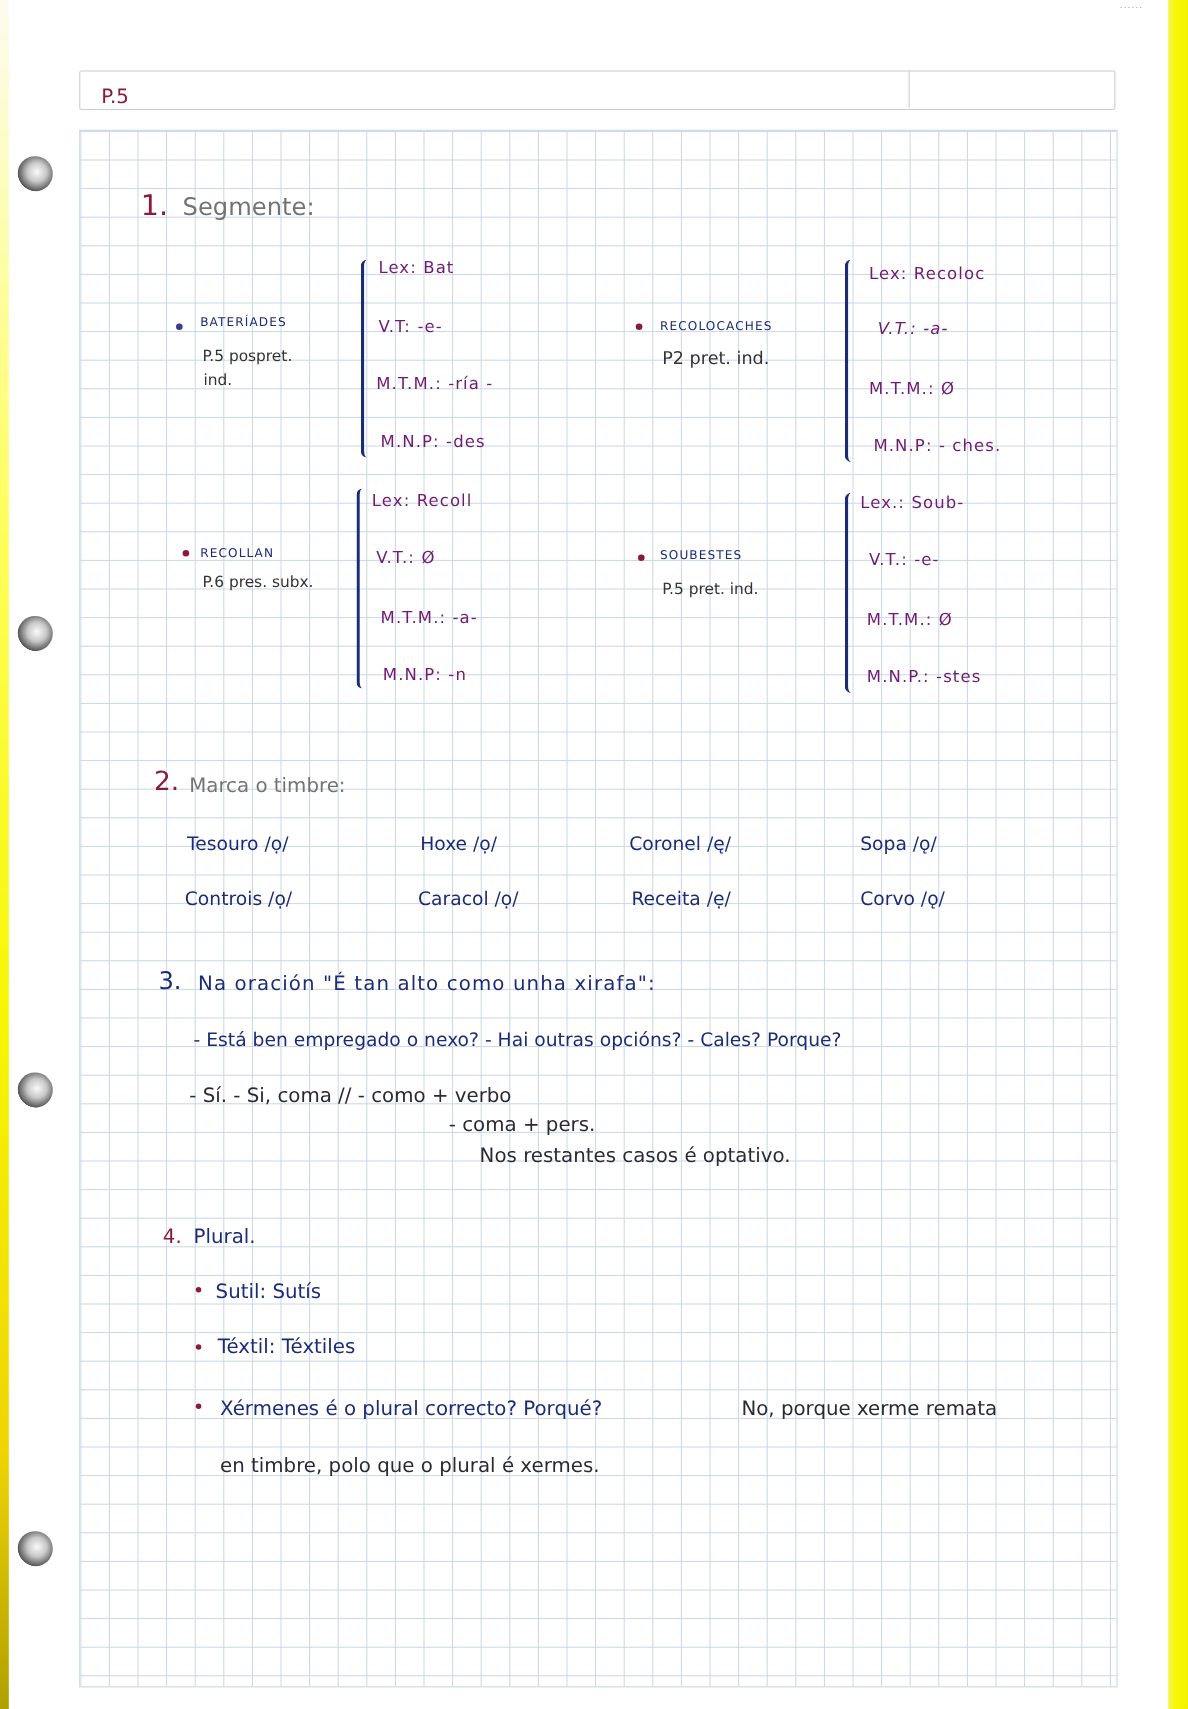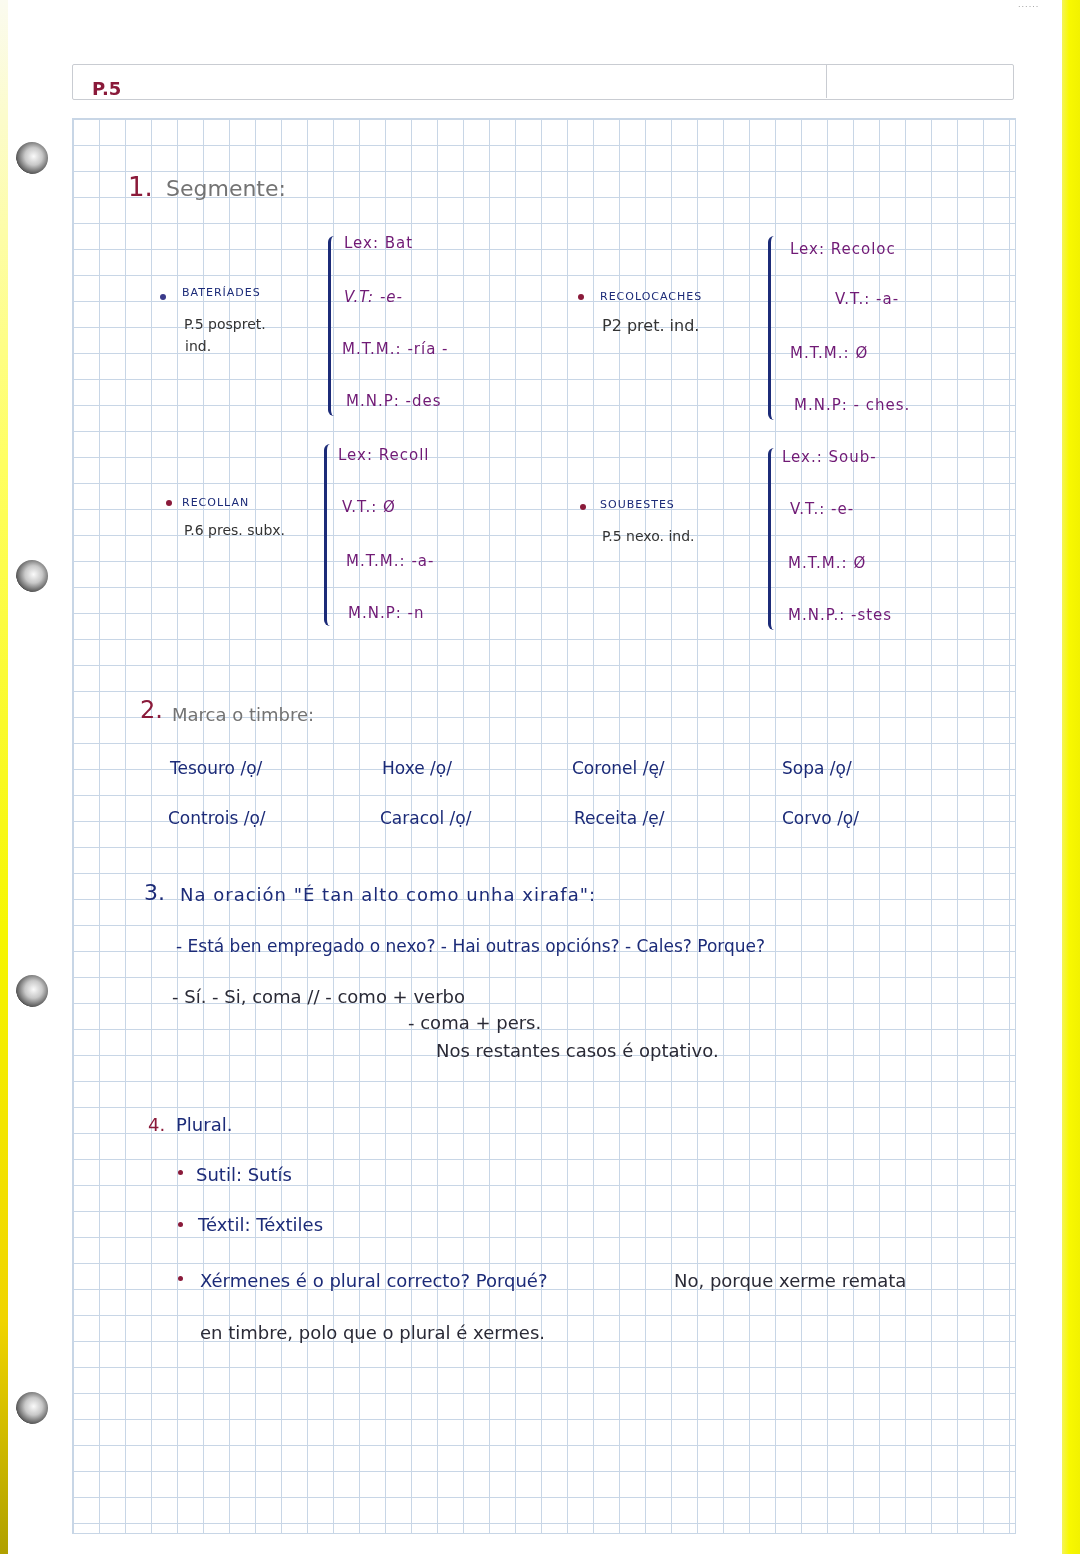--- a/index.html
+++ b/index.html
@@ -22,21 +22,21 @@
   }
   .header-box {
     position: absolute; left: 72px; top: 64px; width: 940px; height: 34px;
     border: 1px solid #c9ccd2; border-radius: 2px;
   }
   .header-divider {
     position: absolute; left: 826px; top: 64px; width: 1px; height: 34px; background: #c9ccd2;
   }
   .page-num {
     position: absolute; left: 92px; top: 78px; font-size: 18px; color: #8a1a3a;
-    font-family: "DejaVu Sans", sans-serif; font-weight: bold;
+    font-family: "DejaVu Sans", sans-serif; font-weight: normal;
   }
   .grid {
     position: absolute; left: 72px; top: 118px; width: 942px; height: 1414px;
     background-image:
       linear-gradient(to right, #c8d6e6 1px, transparent 1px),
       linear-gradient(to bottom, #c8d6e6 1px, transparent 1px);
     background-size: 26px 26px;
     border: 1px solid #c8d6e6;
   }
   .hole {
@@ -81,45 +81,45 @@
 
 <div class="t q-num" style="left:128px; top:172px;">1.</div>
 <div class="t heading" style="left:166px; top:176px;">Segmente:</div>
 
 <div class="bullet blue-b" style="left:160px; top:294px;"></div>
 <div class="t word" style="left:182px; top:286px;">BATERÍADES</div>
 <div class="t desc" style="left:184px; top:316px;">P.5 pospret.</div>
 <div class="t desc" style="left:185px; top:338px;">ind.</div>
 <div class="brace" style="left:328px; top:236px; height:180px;"></div>
 <div class="t seg" style="left:344px; top:234px;">Lex: Bat</div>
-<div class="t seg" style="left:344px; top:288px;font-style:italic;">V.T: -e-</div>
+<div class="t seg" style="left:344px; top:288px;">V.T: -e-</div>
 <div class="t seg" style="left:342px; top:340px;">M.T.M.: -ría -</div>
 <div class="t seg" style="left:346px; top:392px;">M.N.P: -des</div>
 
 <div class="bullet" style="left:578px; top:294px;"></div>
 <div class="t word" style="left:600px; top:290px;">RECOLOCACHES</div>
 <div class="t desc" style="left:602px; top:316px; font-size:16px;">P2 pret. ind.</div>
 <div class="brace" style="left:768px; top:236px; height:184px;"></div>
 <div class="t seg" style="left:790px; top:240px;">Lex: Recoloc</div>
-<div class="t seg" style="left:835px; top:290px;">V.T.: -a-</div>
+<div class="t seg" style="left:798px; top:290px;font-style:italic;">V.T.: -a-</div>
 <div class="t seg" style="left:790px; top:344px;">M.T.M.: Ø</div>
 <div class="t seg" style="left:794px; top:396px;">M.N.P: - ches.</div>
 
 <div class="bullet" style="left:166px; top:500px;"></div>
 <div class="t word" style="left:182px; top:496px;">RECOLLAN</div>
 <div class="t desc" style="left:184px; top:522px;">P.6 pres. subx.</div>
 <div class="brace" style="left:324px; top:444px; height:182px;"></div>
 <div class="t seg" style="left:338px; top:446px;">Lex: Recoll</div>
 <div class="t seg" style="left:342px; top:498px;">V.T.: Ø</div>
 <div class="t seg" style="left:346px; top:552px;">M.T.M.: -a-</div>
 <div class="t seg" style="left:348px; top:604px;">M.N.P: -n</div>
 
 <div class="bullet" style="left:580px; top:504px;"></div>
 <div class="t word" style="left:600px; top:498px;">SOUBESTES</div>
-<div class="t desc" style="left:602px; top:528px;">P.5 nexo. ind.</div>
+<div class="t desc" style="left:602px; top:528px;">P.5 pret. ind.</div>
 <div class="brace" style="left:768px; top:448px; height:182px;"></div>
 <div class="t seg" style="left:782px; top:448px;">Lex.: Soub-</div>
 <div class="t seg" style="left:790px; top:500px;">V.T.: -e-</div>
 <div class="t seg" style="left:788px; top:554px;">M.T.M.: Ø</div>
 <div class="t seg" style="left:788px; top:606px;">M.N.P.: -stes</div>
 
 <div class="t q-num" style="left:140px; top:696px; font-size:24px;">2.</div>
 <div class="t heading" style="left:172px; top:704px; font-size:18px;">Marca o timbre:</div>
 
 <div class="t timbre" style="left:170px; top:758px;">Tesouro /ọ/</div>

